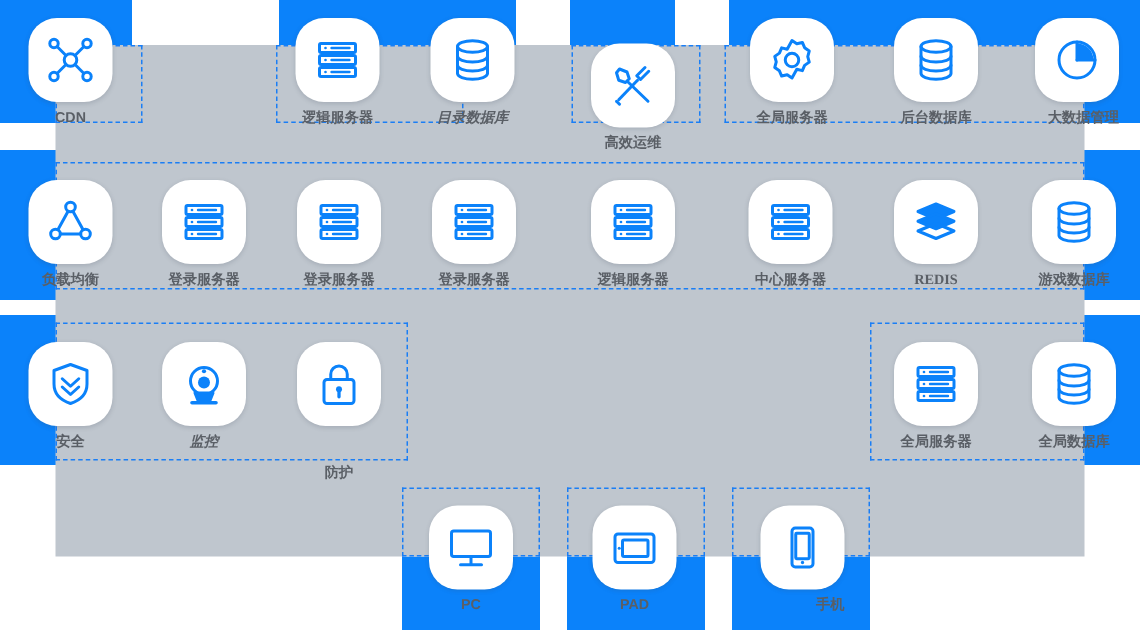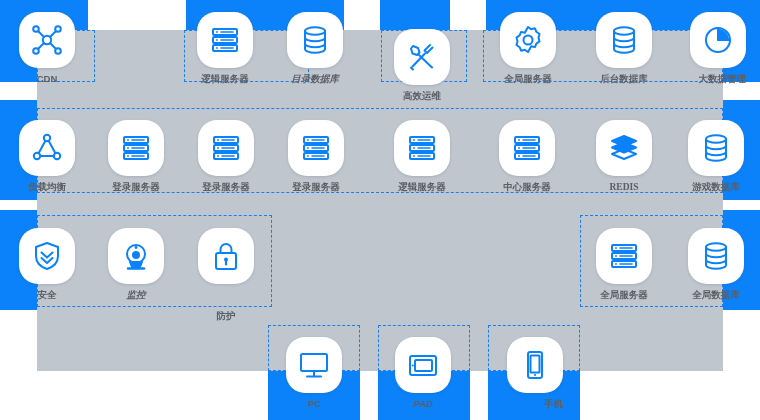--- a/index.html
+++ b/index.html
@@ -329,21 +329,21 @@
       <div class="node" style="left: 284px; top: 337px;">
         <div class="chip" style="background: rgb(255, 255, 255);">
           <svg width="34" height="34" viewBox="0 0 34 34" fill="none">
             <rect stroke="#0b82fa" stroke-width="2" stroke-linecap="round" stroke-linejoin="round" fill="none" x="4" y="6" width="26" height="17" rx="1.5"></rect>
             <line stroke="#0b82fa" stroke-width="2" stroke-linecap="round" stroke-linejoin="round" fill="none" x1="17" y1="23" x2="17" y2="28"></line>
             <line stroke="#0b82fa" stroke-width="2" stroke-linecap="round" stroke-linejoin="round" fill="none" x1="10" y1="28.5" x2="24" y2="28.5"></line>
           </svg>
         </div>
         <div class="lbl" style="color: rgb(90, 95, 102);">PC</div>
       </div>
-      <div class="node" style="left: 393px; top: 337px; font-style: italic;">
+      <div class="node" style="left: 393px; top: 337px;">
         <div class="chip" style="background: rgb(255, 255, 255);">
           <svg width="34" height="34" viewBox="0 0 34 34" fill="none">
             <rect stroke="#0b82fa" stroke-width="2" stroke-linecap="round" stroke-linejoin="round" fill="none" x="4" y="8" width="26" height="19" rx="2"></rect>
             <rect stroke="#0b82fa" stroke-width="2" stroke-linecap="round" stroke-linejoin="round" fill="none" x="9" y="12" width="17" height="11" rx="1"></rect>
             <circle stroke="none" stroke-width="2" stroke-linecap="round" stroke-linejoin="round" fill="#0b82fa" cx="6.8" cy="17.5" r="1"></circle>
           </svg>
         </div>
         <div class="lbl" style="color: rgb(90, 95, 102);">PAD</div>
       </div>
       <div class="node" style="left: 503px; top: 337px; align-items: flex-end;">

